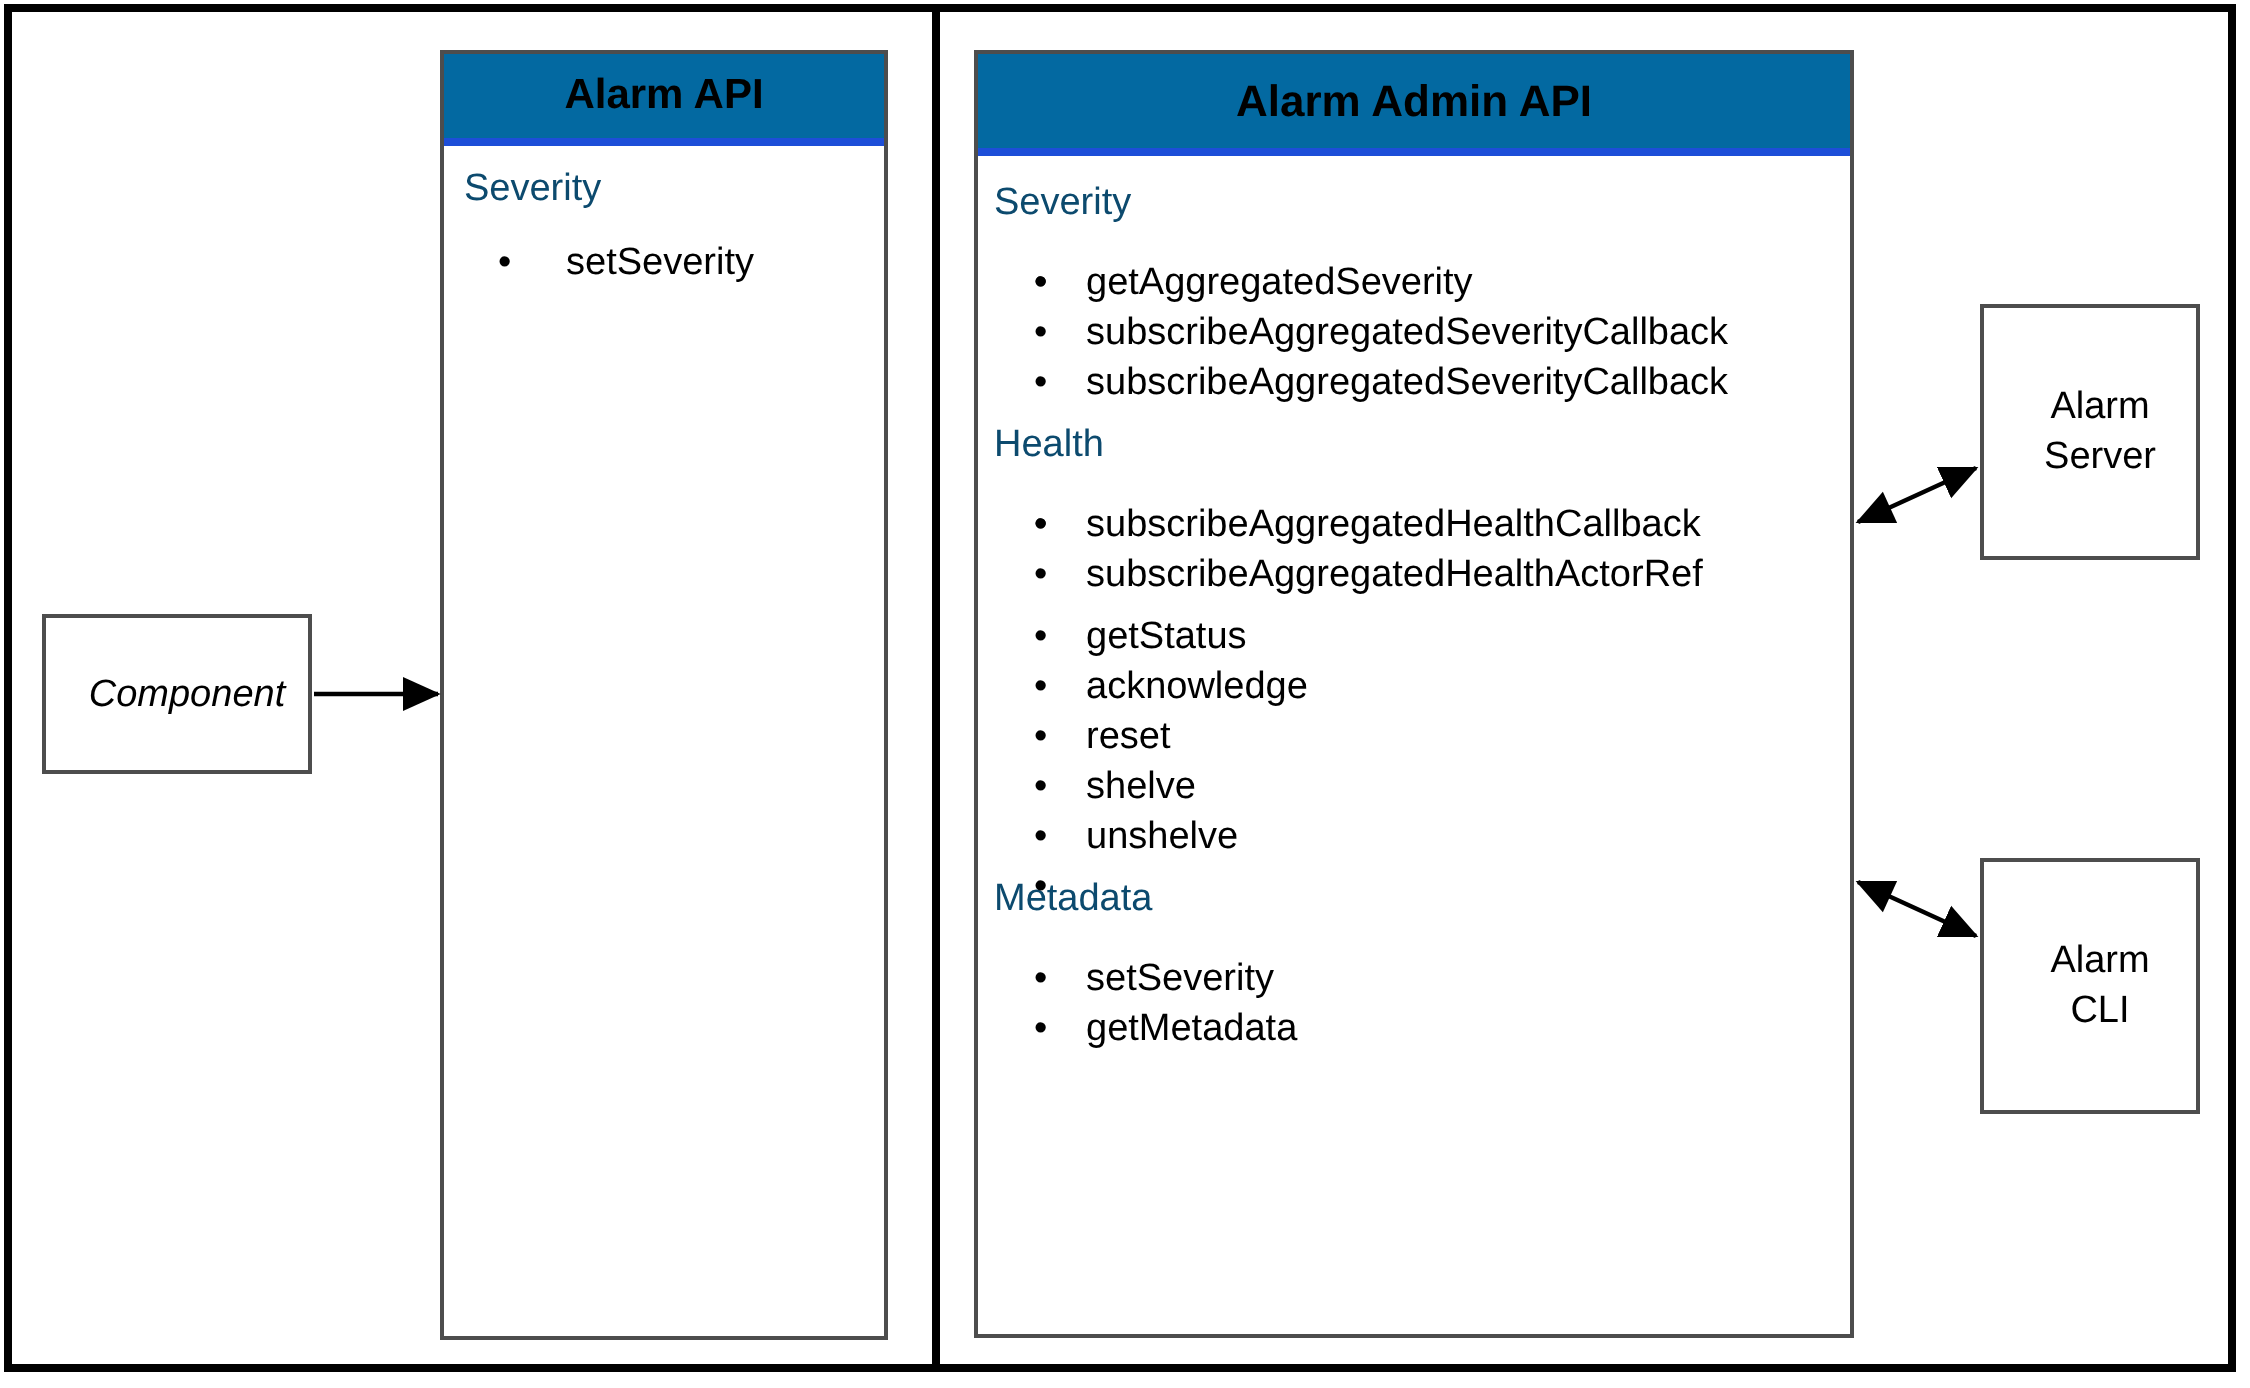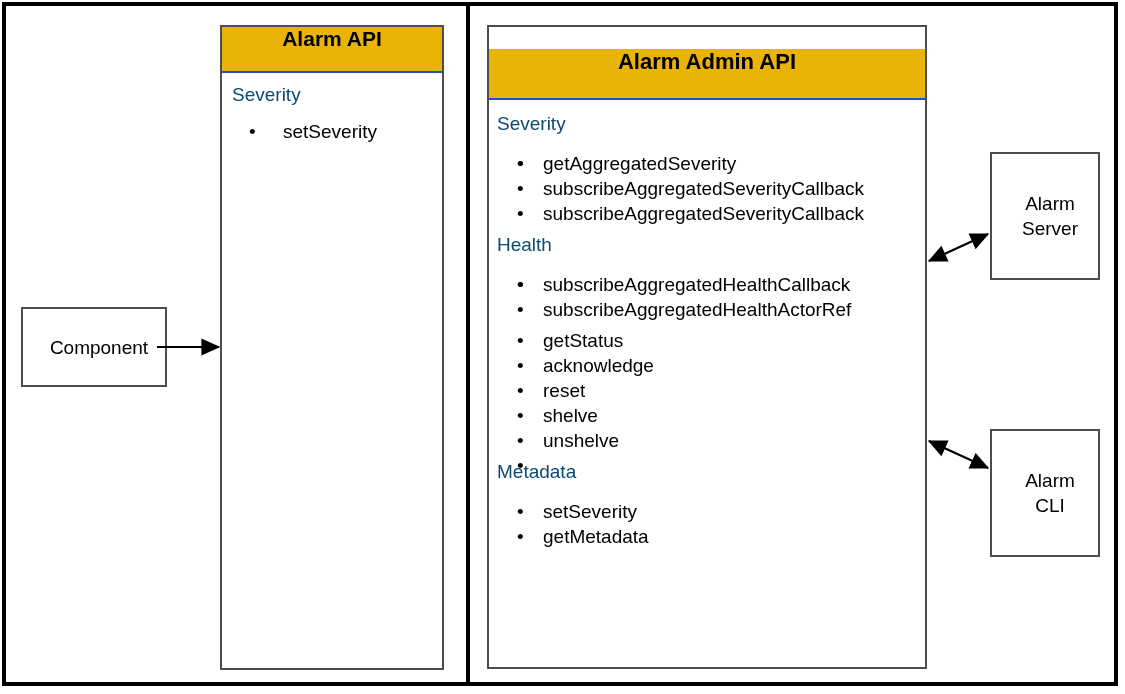--- a/index.html
+++ b/index.html
@@ -38,26 +38,27 @@
 
   
   .api-card {
     position: absolute;
     border: 2px solid #4d4d4d;
     background: #ffffff;
     display: flex;
     flex-direction: column;
   }
   .api-card-header {
-    background: #eab308;
-    border-bottom: 2px solid #1d4ed8;
+    background: #0369a1;
+    border-bottom: 4px solid #1d4ed8;
     text-align: center;
     font-weight: bold;
     color: #000000;
     display: flex;
+    align-items: center;
     justify-content: center;
   }
   .api-card-body {
     flex: 1 1 auto;
     position: relative;
     overflow: hidden;
   }
 
   #alarm-api-card {
     left: 220px;
@@ -73,21 +74,20 @@
 
   #alarm-admin-api-card {
     left: 487px;
     top: 25px;
     width: 440px;
     height: 644px;
   }
   #alarm-admin-api-card .api-card-header {
     height: 51px;
     font-size: 22px;
-    margin-top: 22px;
   }
   #alarm-admin-api-card .api-card-body { padding: 11px 0 0 0; }
 
   
   .api-section { margin: 0; }
   .section-title {
     font-size: 19px;
     color: #0c4a6e;
     line-height: 25px;
     padding-left: 9px;
@@ -130,21 +130,21 @@
     background: #ffffff;
     display: flex;
     align-items: center;
     justify-content: center;
     text-align: center;
     font-size: 19px;
     color: #000000;
     line-height: 25px;
     padding-left: 10px;
   }
-  #component-box { left: 21px; top: 307px; width: 146px; height: 80px; }
+  #component-box { left: 21px; top: 307px; width: 135px; height: 80px; font-style: italic; }
   #alarm-server-box { left: 990px; top: 152px; width: 110px; height: 128px; }
   #alarm-cli-box { left: 990px; top: 429px; width: 110px; height: 128px; }
 
   
   .connector-svg {
     position: absolute;
     left: 0;
     top: 0;
     width: 1125px;
     height: 694px;

